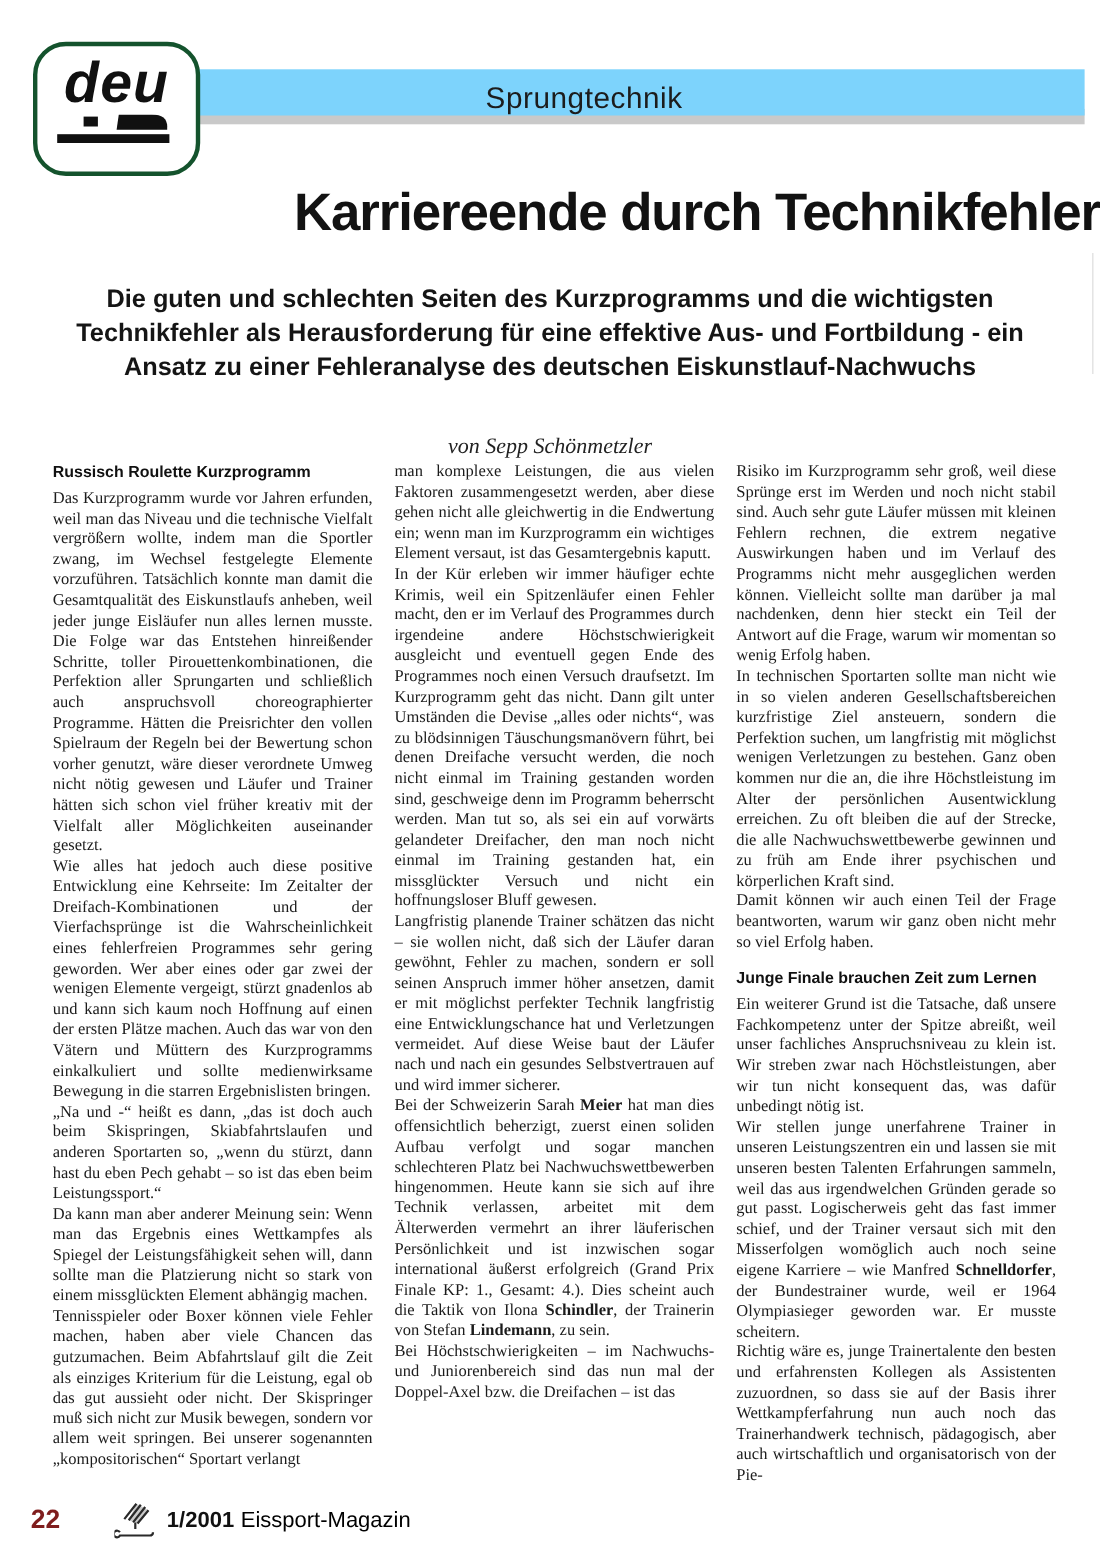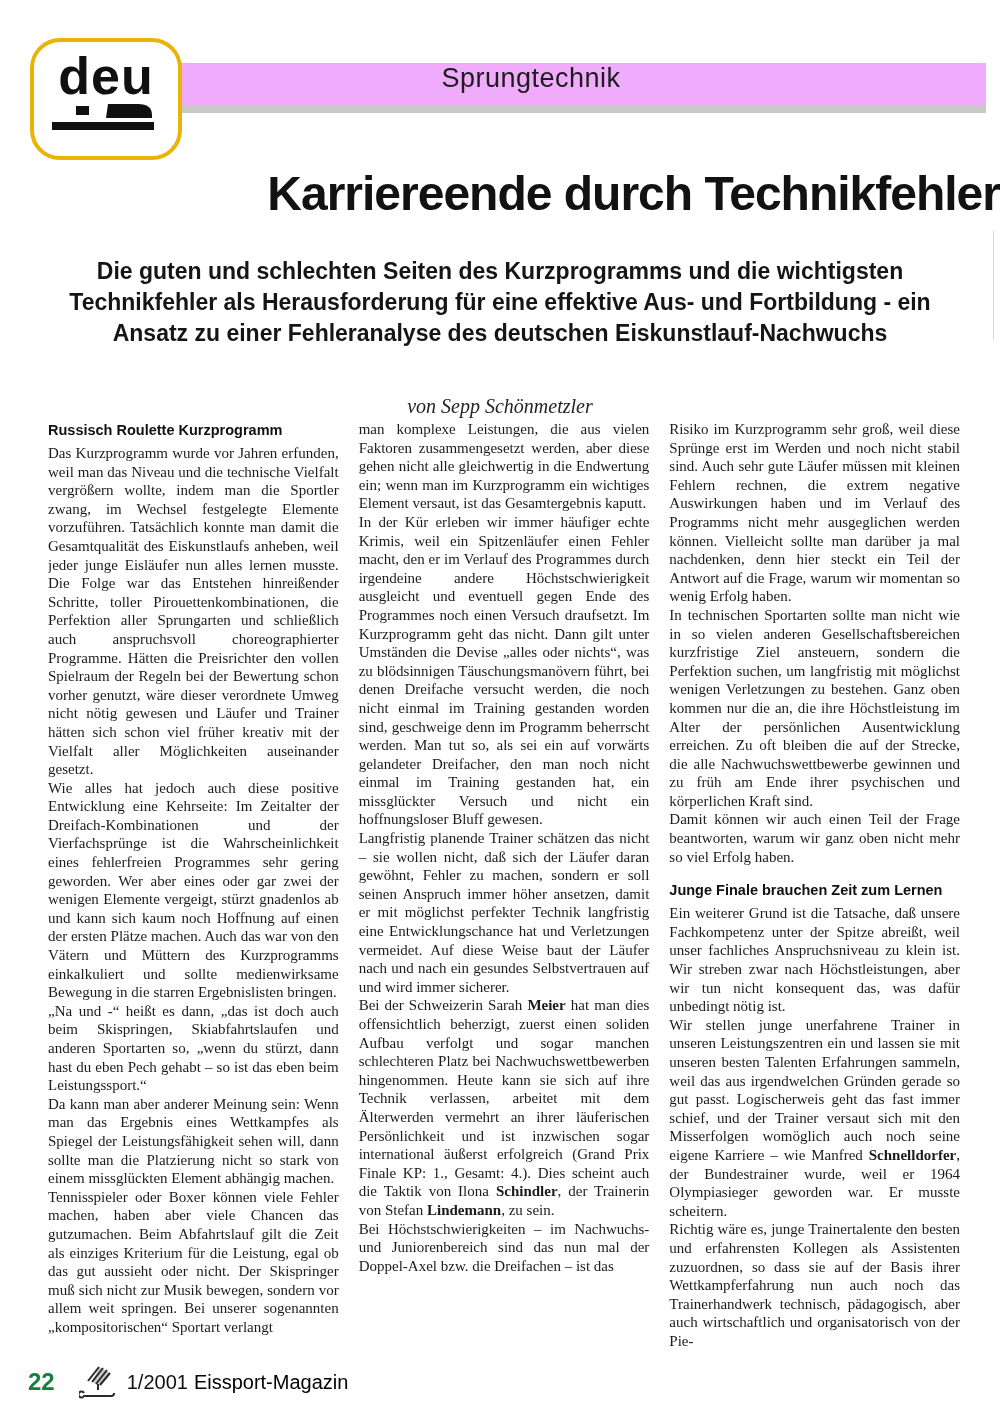--- a/index.html
+++ b/index.html
@@ -14,31 +14,31 @@
     font-family:"Liberation Sans", sans-serif;
   }
 
   
   .kicker-shadow {
     position:absolute; left:56px; right:14px; top:99px; height:14px;
     background:#c9c9c9; z-index:1;
   }
   .kicker-bar {
     position:absolute; left:76px; right:14px; top:63px; height:42px;
-    background:#f0abfc; z-index:2;
-    display:flex; align-items:flex-start; justify-content:center;
+    background:#7dd3fc; z-index:2;
+    display:flex; align-items:flex-end; justify-content:center;
   }
   .kicker-bar span {
     font-size:27px; letter-spacing:0.5px; color:#1c1c1c;
     font-family:"Liberation Sans", sans-serif;
   }
   .logo {
     position:absolute; left:30px; top:38px; width:152px; height:122px;
-    background:#ffffff; border:4px solid #eab308; border-radius:30px;
-    z-index:3; display:flex; flex-direction:column; align-items:center;
+    background:#ffffff; border:4px solid #14532d; border-radius:30px;
+    z-index:3; display:flex; flex-direction:column; align-items:center;font-style:italic;
   }
   .logo .logo-text {
     font-size:52px; font-weight:bold; letter-spacing:1px; color:#101010;
     line-height:1; margin-top:8px;
     font-family:"Liberation Sans", sans-serif;
   }
   .logo svg { margin-top:2px; }
 
   
   .title {
@@ -76,23 +76,23 @@
     text-align:justify; hyphens:auto; -webkit-hyphens:auto;
   }
   .col p .bold { font-weight:bold; }
 
   
   .footer {
     position:absolute; left:28px; top:1362px; height:40px;
     display:flex; align-items:center;
   }
   .footer .pagenum {
-    font-size:24px; font-weight:bold; color:#15803d; margin-right:24px;
+    font-size:24px; font-weight:bold; color:#7f1d1d; margin-right:49px;
   }
-  .footer .issue { font-size:20px; font-weight:normal; color:#111; margin:0 6px 0 10px; }
+  .footer .issue { font-size:20px; font-weight:bold; color:#111; margin:0 6px 0 10px; }
   .footer .mag { font-size:20px; color:#000000; }
 
   .edge-line {
     position:absolute; right:6px; top:230px; height:110px; width:1px;
     background:#d9d9d9;
   }
 </style>
 </head>
 <body>
 

